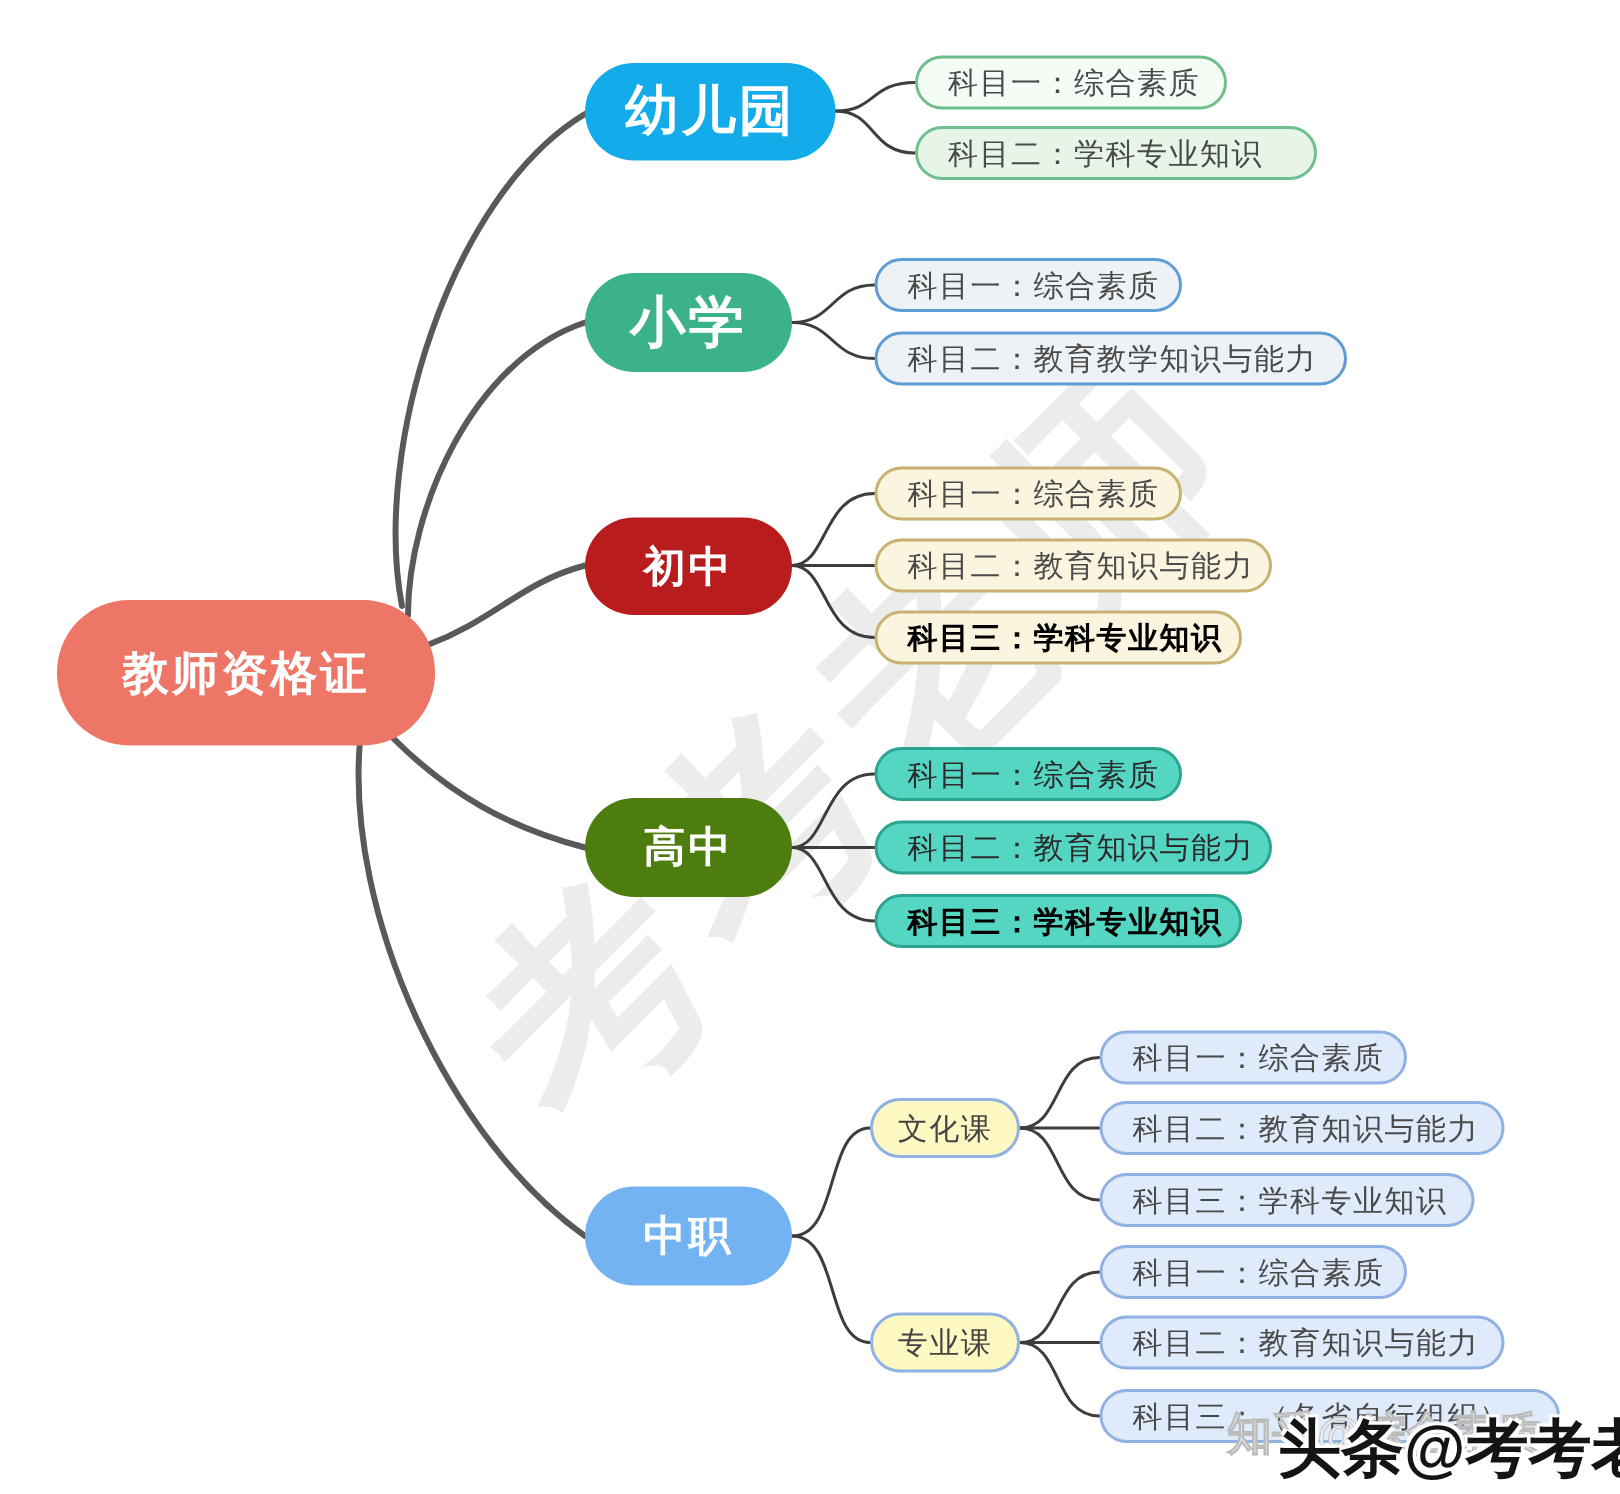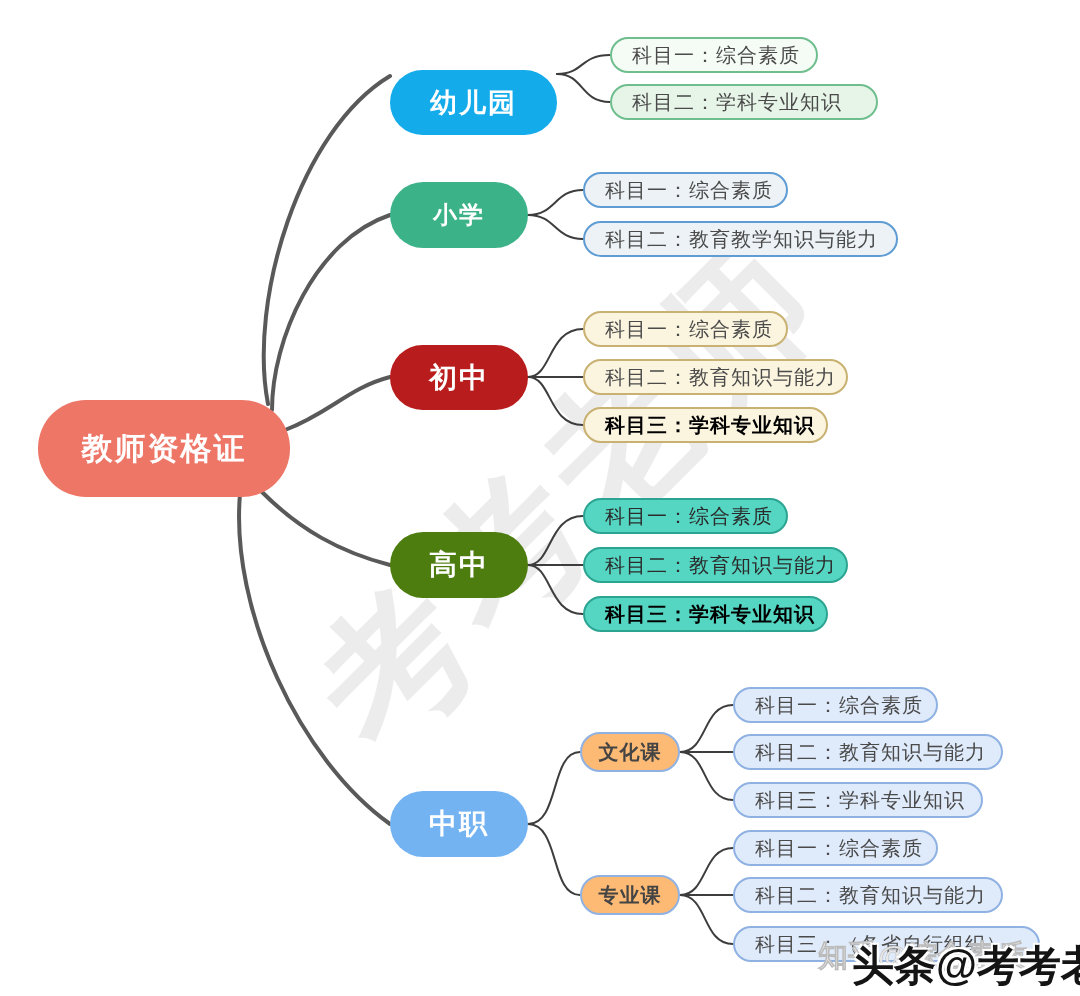--- a/index.html
+++ b/index.html
@@ -22,22 +22,22 @@
   .n-root{
     left:38px;top:400px;width:252px;height:97px;border-radius:48px;
     background:#EE7667;color:#fff;font-size:31px;font-weight:700;letter-spacing:2px;
     display:flex;align-items:center;justify-content:center;
   }
   
   .branch{
     border-radius:33px;color:#fff;font-weight:700;
     display:flex;align-items:center;justify-content:center;letter-spacing:2px;
   }
-  .n-k {left:390px;top:42px; width:167px;height:65px;background:#14ABEB;font-size:27px;margin-top:28px;}
-  .n-s {left:390px;top:182px;width:138px;height:66px;background:#3CB289;font-size:24px;}
+  .n-k {left:390px;top:42px; width:167px;height:65px;background:#14ABEB;font-size:36px;}
+  .n-s {left:390px;top:182px;width:138px;height:66px;background:#3CB289;font-size:37px;}
   .n-j {left:390px;top:345px;width:138px;height:65px;background:#b91c1c;font-size:28px;}
   .n-h {left:390px;top:532px;width:138px;height:66px;background:#4d7c0f;font-size:28px;}
   .n-v {left:390px;top:791px;width:138px;height:66px;background:#74B3F2;font-size:28px;}
   
   .leaf{
     border-radius:18px;border:2px solid;display:flex;align-items:center;
     padding:0 12px 0 20px;font-size:20px;color:#4A4A4A;letter-spacing:1px;white-space:nowrap;
   }
   .leaf.green {background:#F5FBF5;border-color:#6FBE8E;}
   .leaf.green2{background:#E7F5E8;border-color:#6FBE8E;}
@@ -55,23 +55,23 @@
   
   .n-j1{left:583px;top:311px;width:205px;height:36px;}
   .n-j2{left:583px;top:359px;width:265px;height:36px;}
   .n-j3{left:583px;top:407px;width:245px;height:36px;}
   
   .n-h1{left:583px;top:498px;width:205px;height:36px;}
   .n-h2{left:583px;top:547px;width:265px;height:36px;}
   .n-h3{left:583px;top:596px;width:245px;height:36px;}
   
   .group{
-    background:#fdba74;border:2px solid #8FB2E3;border-radius:20px;
+    background:#fef9c3;border:2px solid #8FB2E3;border-radius:20px;
     display:flex;align-items:center;justify-content:center;
-    font-size:20px;color:#444;letter-spacing:1px;font-weight:bold;
+    font-size:20px;color:#444;letter-spacing:1px;
   }
   .n-g1{left:580px;top:732px;width:100px;height:40px;}
   .n-g2{left:580px;top:875px;width:100px;height:40px;}
   
   .n-v11{left:733px;top:687px;width:205px;height:36px;}
   .n-v12{left:733px;top:734px;width:270px;height:36px;}
   .n-v13{left:733px;top:782px;width:250px;height:36px;}
   .n-v21{left:733px;top:830px;width:205px;height:36px;}
   .n-v22{left:733px;top:877px;width:270px;height:36px;}
   .n-v23{left:733px;top:926px;width:307px;height:36px;}

